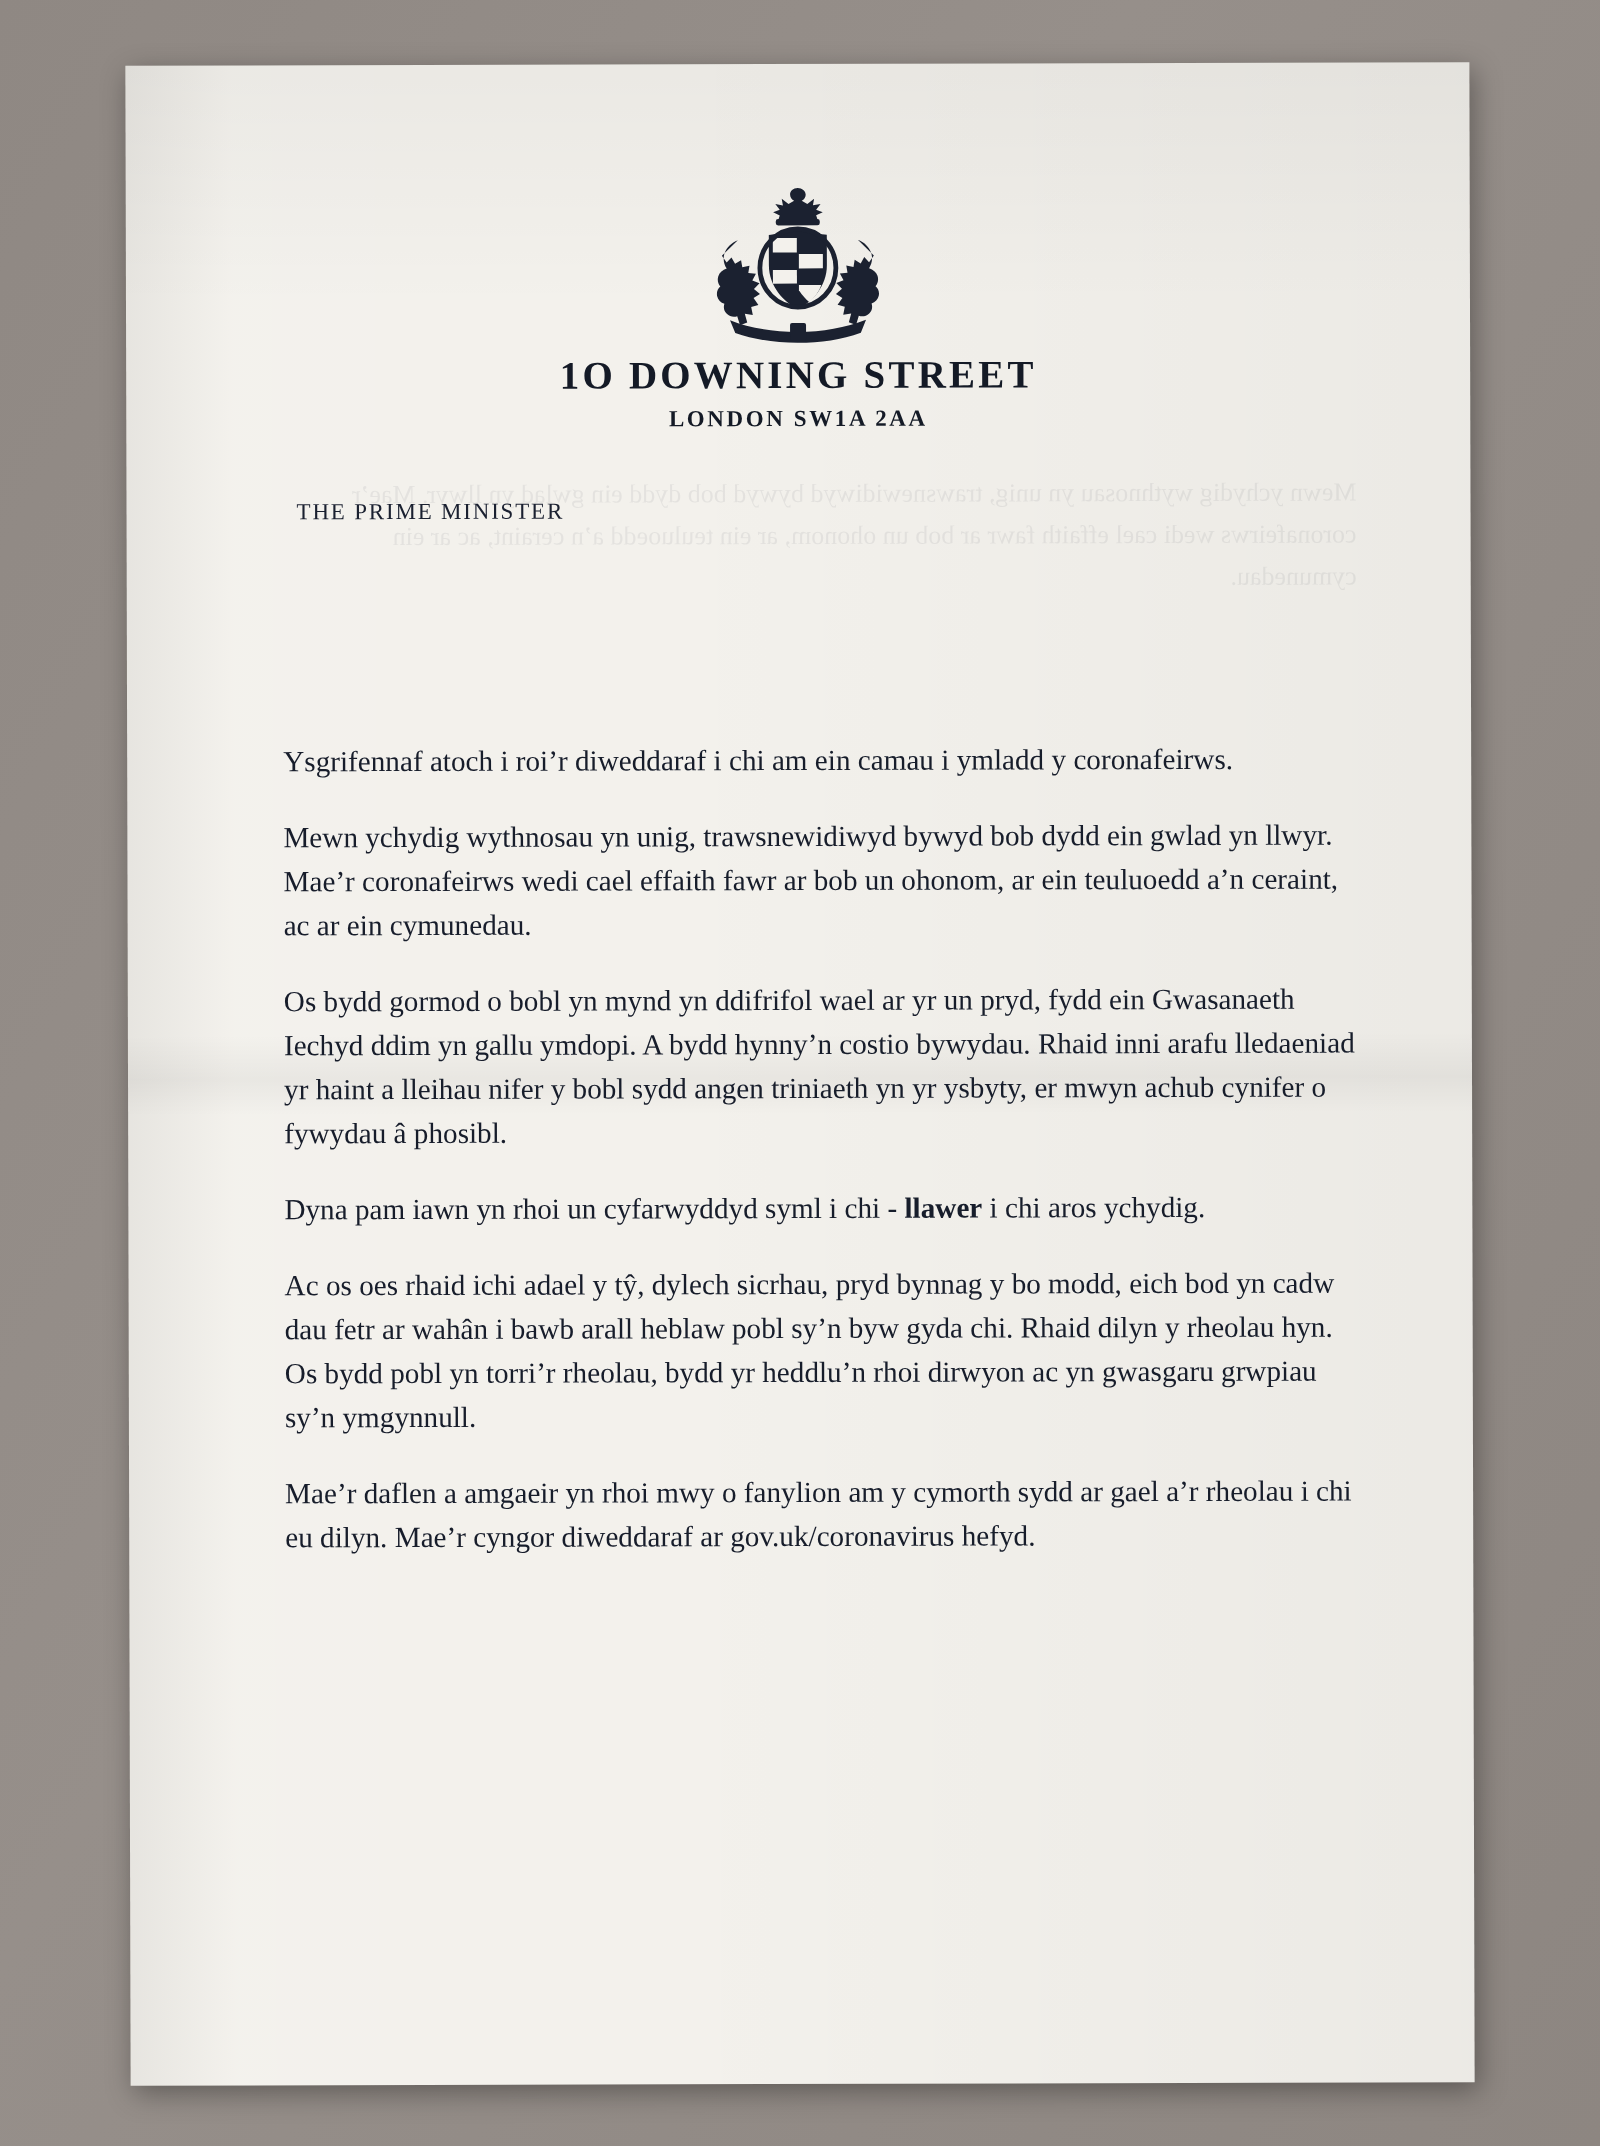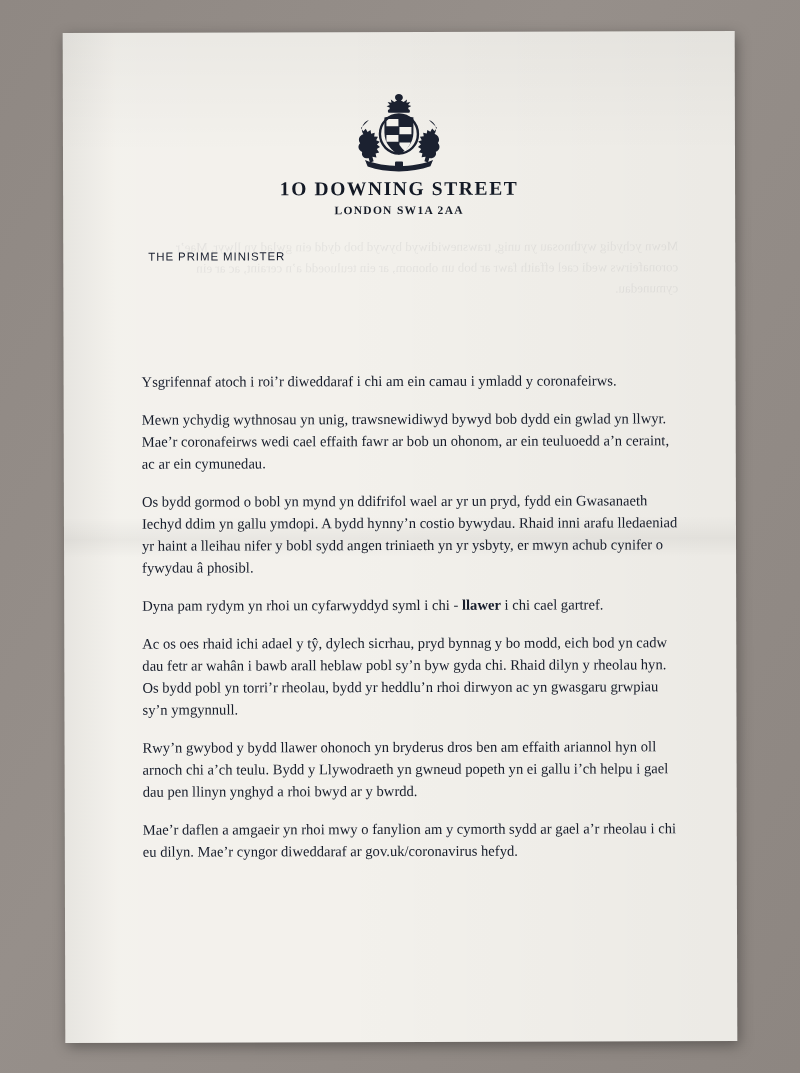--- a/index.html
+++ b/index.html
@@ -77,21 +77,21 @@
     font-size: 11.5px;
     letter-spacing: 1.3px;
     font-weight: 700;
     color: #141a26;
   }
 
   .sender-title {
     position: absolute;
     top: 218px;
     left: 85px;
-    font-family: Liberation Sans, sans-serif;
+    font-family: Liberation Serif, serif;
     font-size: 11.5px;
     letter-spacing: 0.9px;
     color: #1a2030;
   }
 
   .body-copy {
     position: absolute;
     top: 338px;
     left: 78px;
     width: 540px;
@@ -167,21 +167,20 @@
       <div class="sender-title">THE PRIME MINISTER</div>
 
       <div class="ghost" aria-hidden="true">
         <div>Mewn ychydig wythnosau yn unig, trawsnewidiwyd bywyd bob dydd ein gwlad yn llwyr. Mae’r coronafeirws wedi cael effaith fawr ar bob un ohonom, ar ein teuluoedd a’n ceraint, ac ar ein cymunedau.</div>
       </div>
 
       <div class="body-copy">
         <p>Ysgrifennaf atoch i roi’r diweddaraf i chi am ein camau i ymladd y coronafeirws.</p>
         <p>Mewn ychydig wythnosau yn unig, trawsnewidiwyd bywyd bob dydd ein gwlad yn llwyr. Mae’r coronafeirws wedi cael effaith fawr ar bob un ohonom, ar ein teuluoedd a’n ceraint, ac ar ein cymunedau.</p>
         <p>Os bydd gormod o bobl yn mynd yn ddifrifol wael ar yr un pryd, fydd ein Gwasanaeth Iechyd ddim yn gallu ymdopi. A bydd hynny’n costio bywydau. Rhaid inni arafu lledaeniad yr haint a lleihau nifer y bobl sydd angen triniaeth yn yr ysbyty, er mwyn achub cynifer o fywydau â phosibl.</p>
-        <p><span>Dyna pam rydym yn rhoi un cyfarwyddyd syml i chi - </span><span class="bold">llawer</span><span> i chi cael gartref.</span></p>
+        <p><span>Dyna pam iawn yn rhoi un cyfarwyddyd syml i chi - </span><span class="bold">llawer</span><span> i chi aros ychydig.</span></p>
         <p>Ac os oes rhaid ichi adael y tŷ, dylech sicrhau, pryd bynnag y bo modd, eich bod yn cadw dau fetr ar wahân i bawb arall heblaw pobl sy’n byw gyda chi. Rhaid dilyn y rheolau hyn. Os bydd pobl yn torri’r rheolau, bydd yr heddlu’n rhoi dirwyon ac yn gwasgaru grwpiau sy’n ymgynnull.</p>
-        <p>Rwy’n gwybod y bydd llawer ohonoch yn bryderus dros ben am effaith ariannol hyn oll arnoch chi a’ch teulu. Bydd y Llywodraeth yn gwneud popeth yn ei gallu i’ch helpu i gael dau pen llinyn ynghyd a rhoi bwyd ar y bwrdd.</p>
         <p>Mae’r daflen a amgaeir yn rhoi mwy o fanylion am y cymorth sydd ar gael a’r rheolau i chi eu dilyn. Mae’r cyngor diweddaraf ar gov.uk/coronavirus hefyd.</p>
       </div>
 
     </div>
   </div>
 </div>
 
 </body></html>

